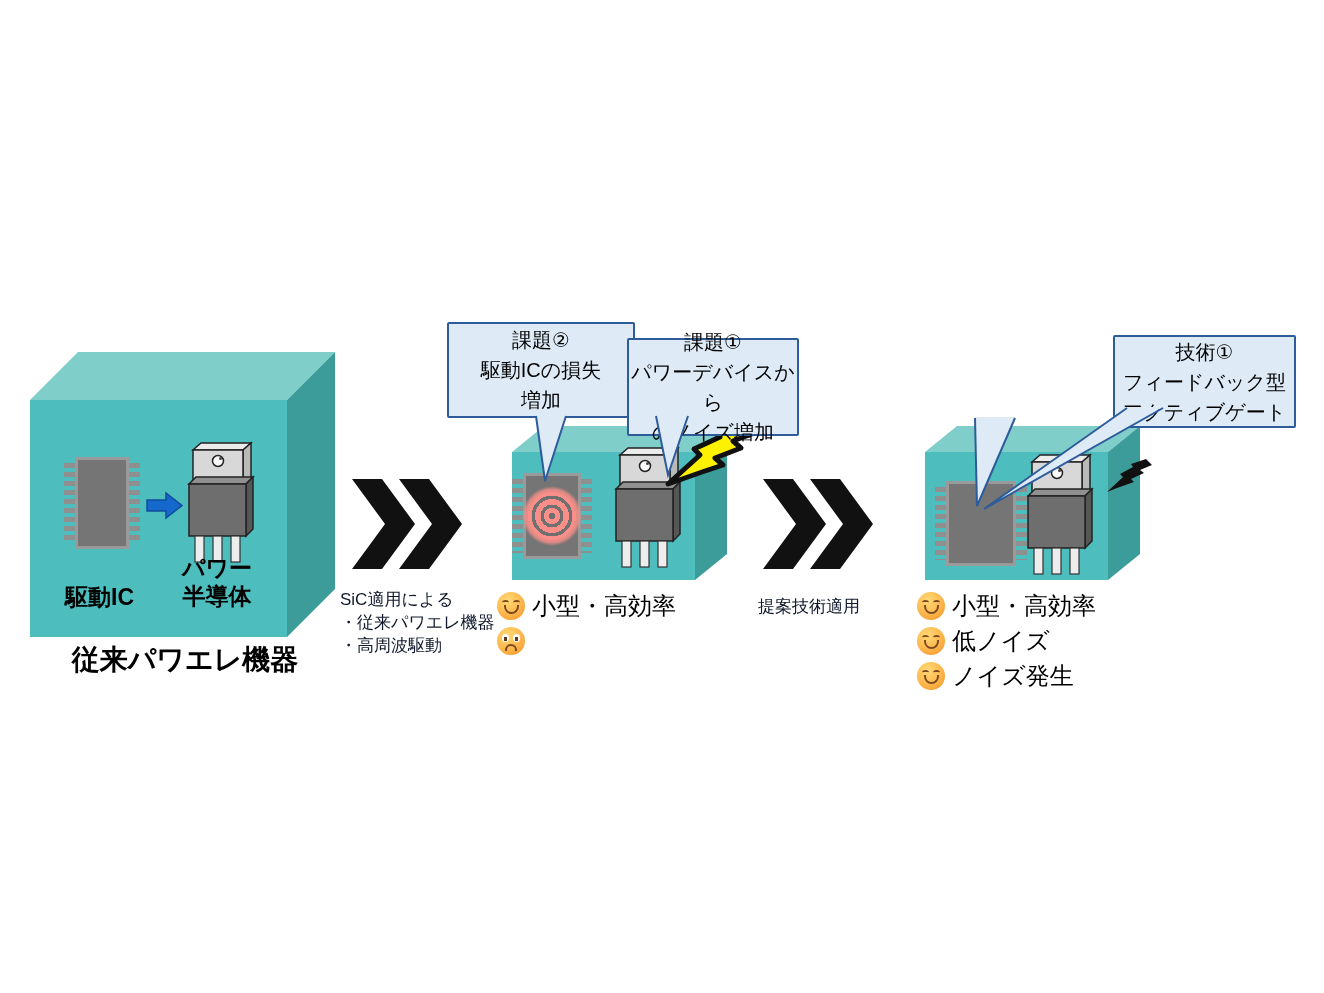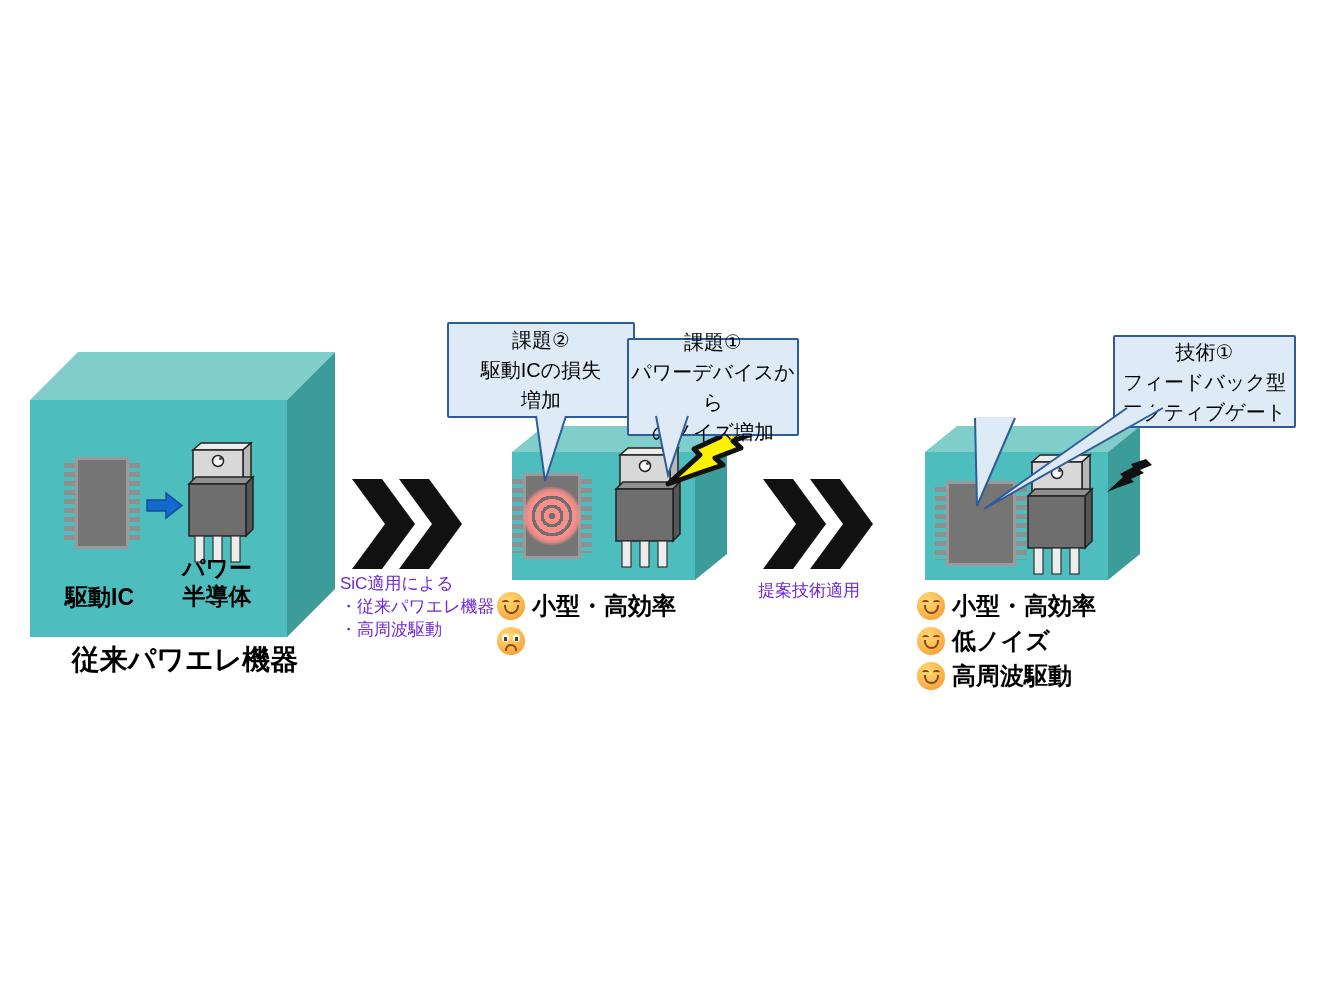--- a/index.html
+++ b/index.html
@@ -27,41 +27,41 @@
     background:radial-gradient(circle,
       #6f6f6f 0 3px,#f98f88 3px 8px,#707070 8px 11.5px,#f98f88 11.5px 17px,
       #707070 17px 20.5px,#f98f88 20.5px 24px,rgba(249,143,136,.85) 24px 26px,rgba(249,143,136,0) 30px);
   }
 
   
   .lbl{position:absolute;white-space:pre-line;}
   .lbl-chip{left:52px;top:554px;width:95px;text-align:center;font-weight:800;font-size:23px;line-height:1.15;margin-top:30px;}
   .lbl-device{left:162px;top:554px;width:110px;text-align:center;font-weight:800;font-size:23px;line-height:1.22;}
   .lbl-caption{left:35px;top:641px;width:300px;text-align:center;font-weight:800;font-size:28px;}
-  .trans-caption{position:absolute;font-size:17px;line-height:23px;color:#6d28d9;}
+  .trans-caption{position:absolute;font-size:17px;line-height:23px;color:#0f172a;margin-top:16px;}
   .trans1{left:340px;top:572px;}
   .trans2{left:758px;top:579px;}
 
   
   .callout{
     position:absolute;background:#DEEBF7;border:2px solid #2E5C9A;border-radius:2px;
     display:flex;align-items:center;justify-content:center;text-align:center;
     font-size:20px;line-height:1.5;white-space:pre-line;box-sizing:border-box;
   }
   .co-issue2{left:447px;top:322px;width:188px;height:96px;}
   .co-issue1{left:627px;top:338px;width:172px;height:98px;}
   .co-tech2{left:873px;top:323px;width:174px;height:97px;}
   .co-tech1{left:1113px;top:317px;width:183px;height:93px;margin-top:18px;}
 
   
   .status-list{position:absolute;display:flex;flex-direction:column;gap:5px;}
   .st-mid{left:497px;top:591px;}
   .st-right{left:917px;top:591px;}
   .status-row{display:flex;align-items:center;gap:7px;height:30px;}
-  .status-label{font-weight:700;font-size:24px;}
+  .status-label{font-weight:400;font-size:24px;}
   .face{position:relative;flex:0 0 auto;width:28px;height:28px;border-radius:50%;
     background:radial-gradient(circle at 38% 30%,#ffd976 0%,#ffc057 40%,#f9a93e 70%,#ef8c2a 100%);}
   .face.happy::before,.face.happy::after{
     content:"";position:absolute;top:8px;width:7px;height:5px;box-sizing:border-box;
     border-top:2.5px solid #7c4a21;border-radius:50%;
   }
   .face.happy::before{left:5px;}
   .face.happy::after{right:5px;}
   .face.sad::before,.face.sad::after{
     content:"";position:absolute;top:7px;width:7px;height:8px;border-radius:50%;
@@ -174,21 +174,21 @@
     <div class="status-row">
       <span class="face happy">
           <i class="mouth"></i>
         </span>
       <span class="status-label">低ノイズ</span>
     </div>
     <div class="status-row">
       <span class="face happy">
           <i class="mouth"></i>
         </span>
-      <span class="status-label">高周波駆動</span>
+      <span class="status-label">ノイズ発生</span>
     </div>
   </div>
 
   <div class="callout co-issue2">課題②
 駆動ICの損失
 増加</div>
   <div class="callout co-issue1">課題①
 パワーデバイスから
 のノイズ増加</div>
   <div class="callout co-tech1">技術①

